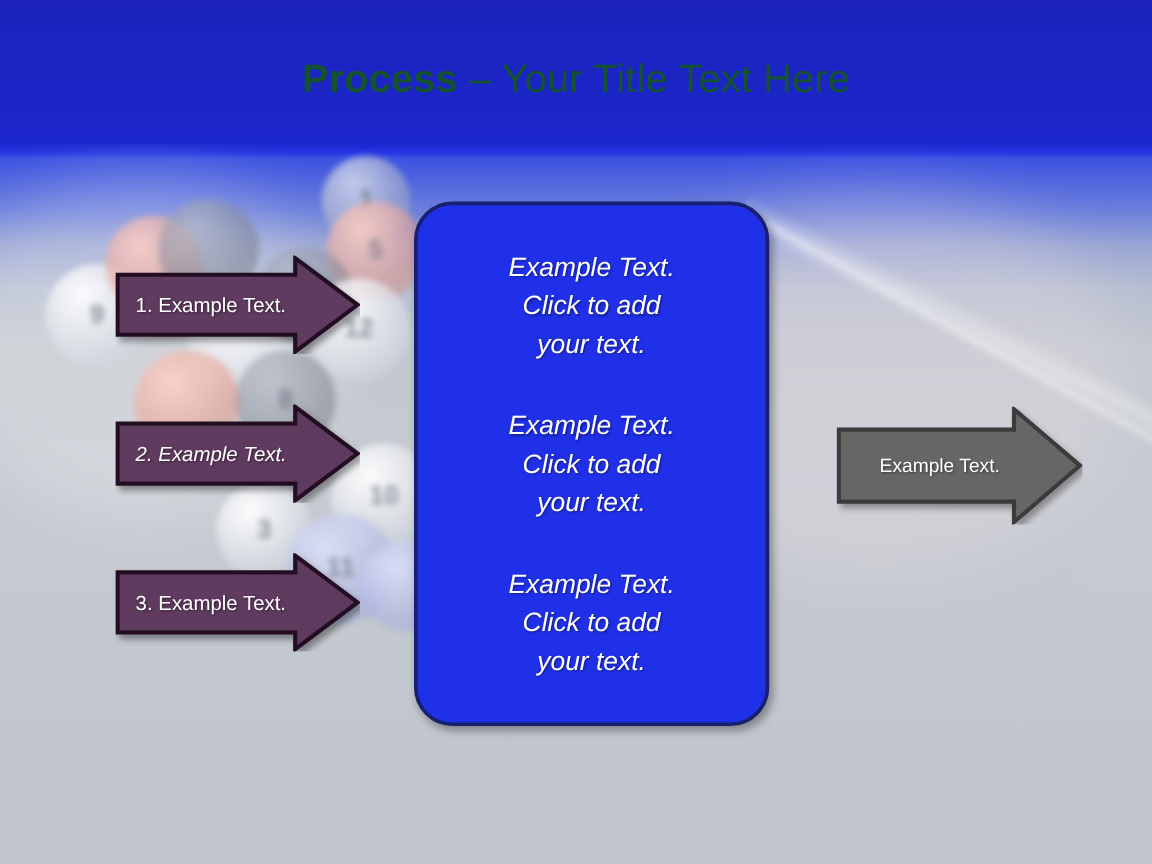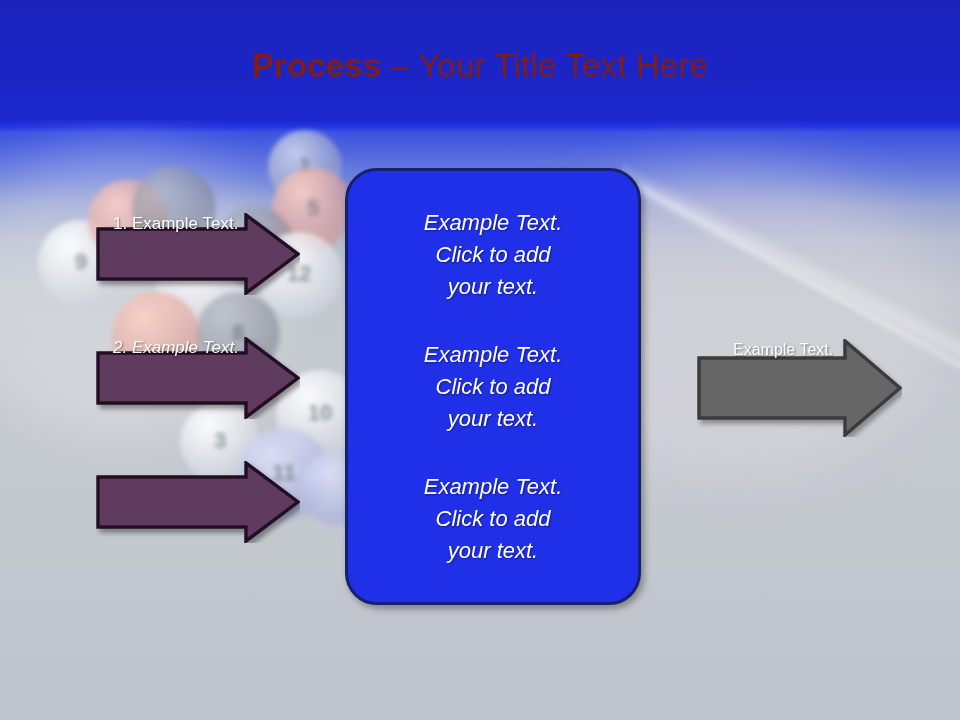--- a/index.html
+++ b/index.html
@@ -65,35 +65,35 @@
     border-radius: 50%;
     filter: blur(26px);
   }
 
   
   .title {
     position: absolute;
     left: 0; top: 46px;
     width: 960px;
     text-align: center;
-    color: #7f1d1d;
+    color: #14532d;
     font-size: 33px;
     line-height: 40px;
     letter-spacing: 0.2px;
     white-space: nowrap;
   }
   .title .strong { font-weight: bold; }
   .title .light  { font-weight: normal; }
 
   
   .arrow {
     position: absolute;
     box-sizing: border-box;
     display: flex;
-    align-items: flex-start;
+    align-items: center;
   }
   .arrow .shape {
     position: absolute;
     left: 0; top: 0;
     width: 100%; height: 100%;
   }
   .arrow .label {
     position: relative;
     z-index: 2;
     color: #ffffff;
@@ -208,20 +208,21 @@
 
   <div class="arrow arrow-purple" style="left:96px; top:461px; width:204px; height:82px;">
     <svg class="shape" viewBox="0 0 204 82" preserveAspectRatio="none">
       <defs>
         <filter id="sh3" x="-30%" y="-30%" width="180%" height="180%">
           <feDropShadow dx="3" dy="4" stdDeviation="2.6" flood-color="#000000" flood-opacity="0.38"></feDropShadow>
         </filter>
       </defs>
       <polygon points="2,16 150,16 150,2 202,41 150,80 150,66 2,66" fill="#5e3a5e" stroke="#231023" stroke-width="3.4" filter="url(#sh3)"></polygon>
     </svg>
+    <span class="label">3. Example Text.</span>
   </div>
 
   <div class="bluebox">
     <p class="para">
       <span>Example Text.</span><br>
       <span>Click  to add</span><br>
       <span>your text.</span>
     </p>
     <div class="gap"></div>
     <p class="para">

